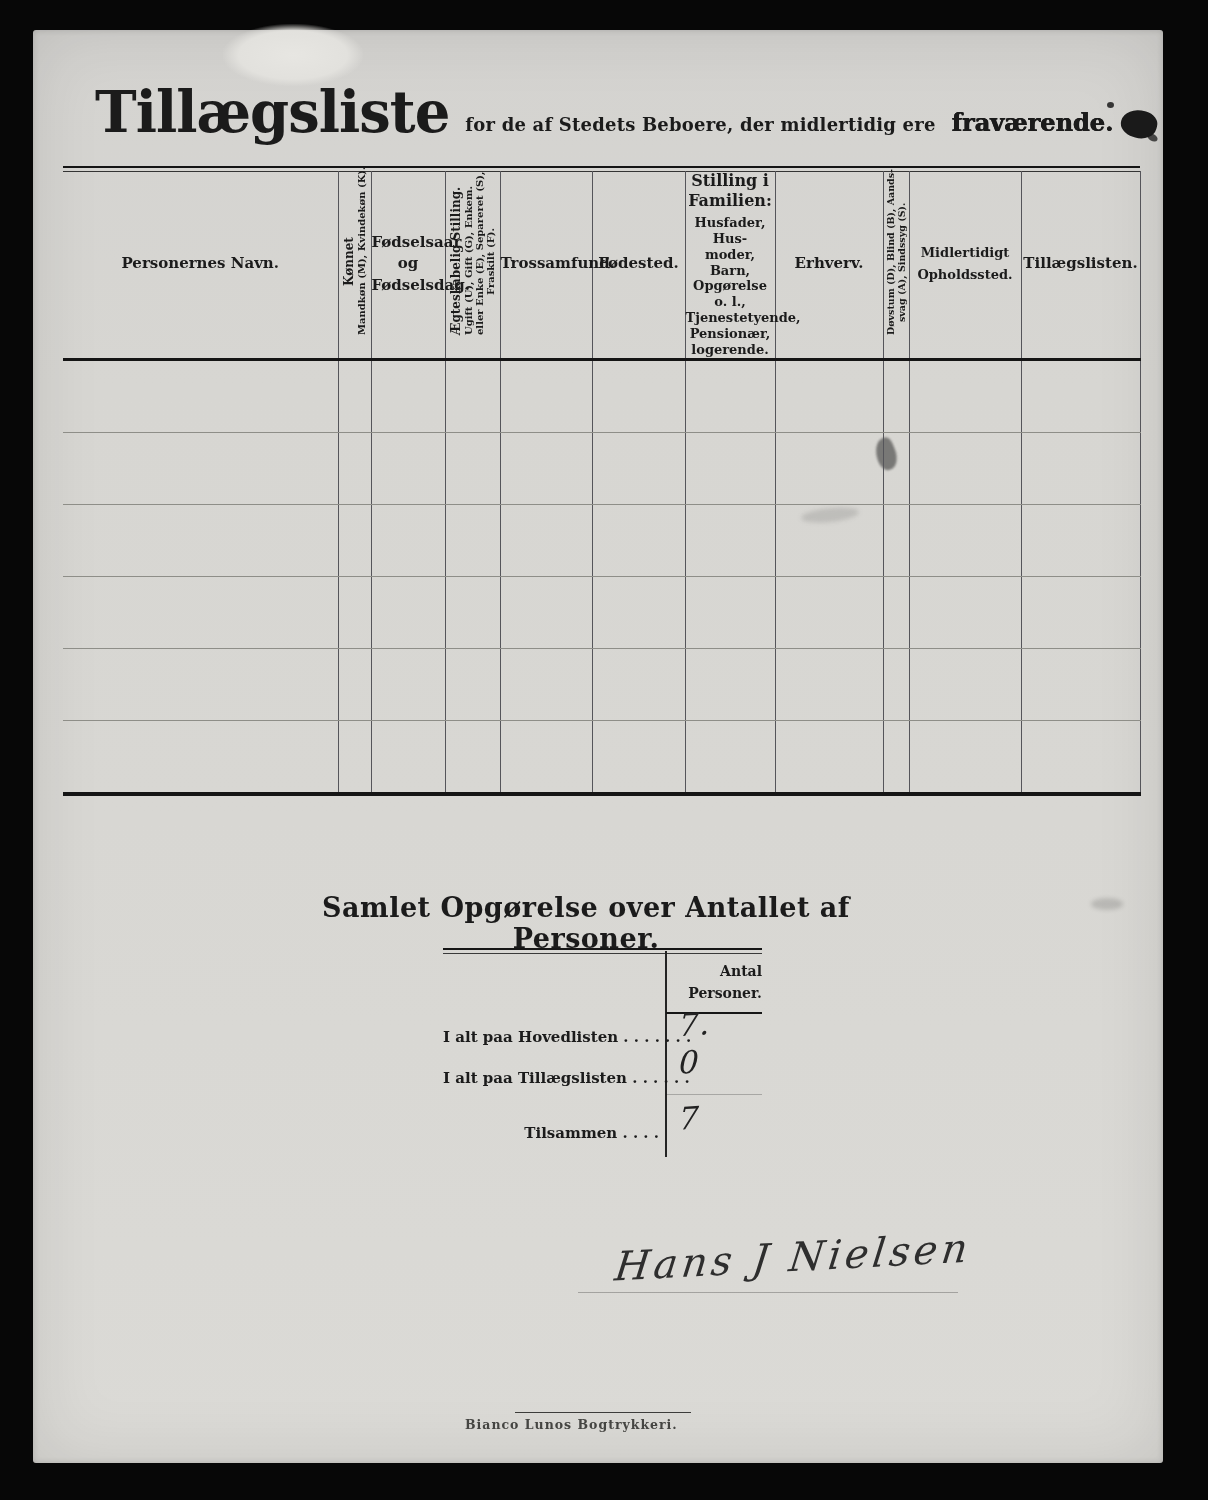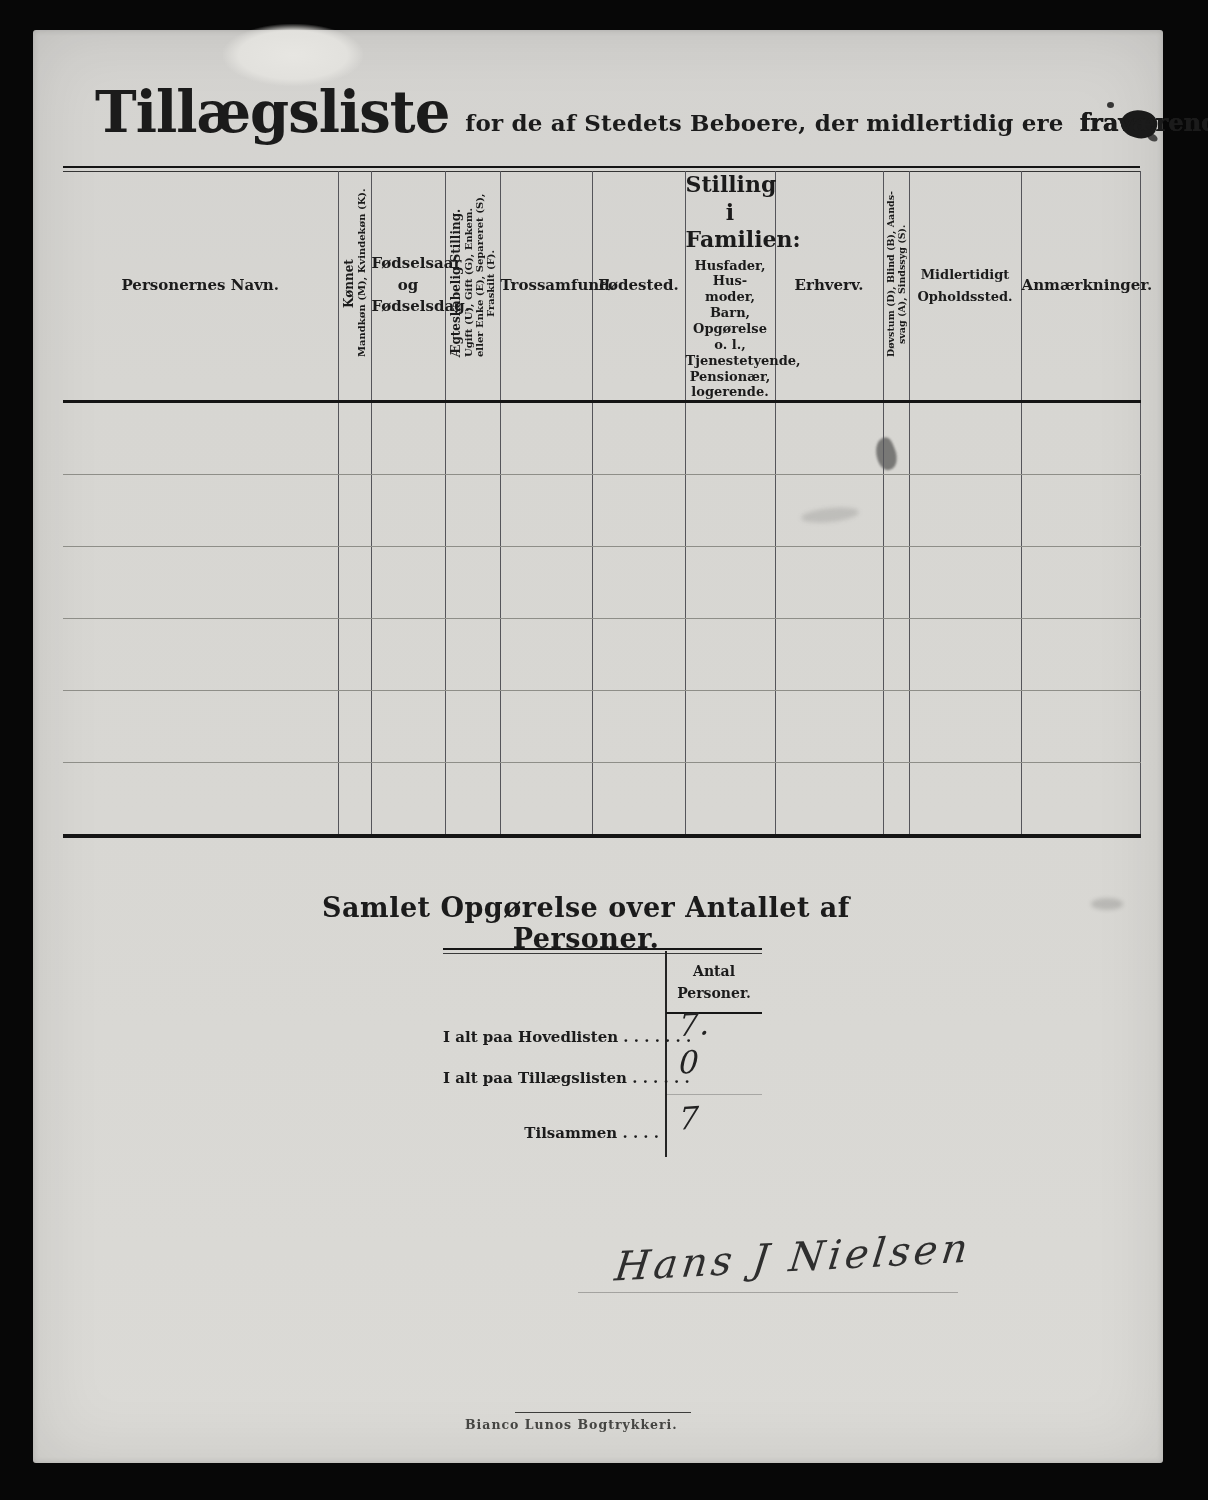--- a/index.html
+++ b/index.html
@@ -11,59 +11,59 @@
   }
   .page{
     position:absolute;left:33px;top:30px;width:1130px;height:1433px;
     background:linear-gradient(180deg,#d4d3d0 0%,#d7d6d2 25%,#d8d7d3 55%,#dbdad6 100%);
     box-shadow:inset 0 0 70px rgba(0,0,0,0.10), inset 0 0 6px rgba(0,0,0,0.15);
     border-radius:3px;
   }
   
   .title-row{position:absolute;left:62px;top:48px;width:1066px;display:flex;align-items:baseline;gap:16px;white-space:nowrap;}
   .title-main{font-size:56px;font-weight:bold;letter-spacing:-1px;transform:scaleY(1.05);}
-  .title-sub{font-size:23px;font-weight:bold;letter-spacing:0.2px;}
+  .title-sub{font-size:18px;font-weight:bold;letter-spacing:0.2px;}
   .title-heavy{font-size:24px;font-weight:bold;text-shadow:0.6px 0 0 currentColor,0 0.4px 0 currentColor;}
   .top-rule{position:absolute;left:30px;top:136px;width:1077px;height:3px;
     border-top:2px solid #141414;border-bottom:1px solid #343434;}
   
   table.census{
     position:absolute;left:30px;top:141px;width:1077px;
     border-collapse:collapse;table-layout:fixed;
     border-bottom:4px solid #151515;
   }
   table.census th, table.census td{padding:0;margin:0;}
   table.census th{
     height:150px;vertical-align:middle;text-align:center;
     border-bottom:3px solid #141414;font-weight:bold;
   }
   table.census th + th, table.census td + td{border-left:1px solid #55555a;}
   table.census th:last-child, table.census td:last-child{border-right:1px solid #55555a;}
   table.census td{height:71px;}
   table.census tbody tr:not(:last-child) td{border-bottom:1px solid #8e8e88;}
   .h-lg{font-size:15px;line-height:1.45;}
   .h-xl{font-size:13px;line-height:1.7;}
-  .stilling-title{font-size:22px;line-height:1.25;margin-bottom:4px;}
+  .stilling-title{font-size:16px;line-height:1.25;margin-bottom:4px;}
   .stilling-sub{font-size:13px;line-height:1.22;font-weight:bold;}
   .vert{
     writing-mode:vertical-rl;transform:rotate(180deg);
     height:146px;display:inline-block;white-space:nowrap;
   }
   .vert div{text-align:center;}
   .v-title{font-size:12px;font-weight:bold;}
   .v-sub{font-size:10px;font-weight:bold;}
   .v-tiny{font-size:9.5px;font-weight:bold;}
   
   .summary-title{position:absolute;left:263px;top:862px;width:580px;text-align:center;
     font-size:27px;font-weight:bold;letter-spacing:0.5px;}
   .sumbox{position:absolute;left:410px;top:918px;width:352px;height:250px;}
   .sum-toprule{position:absolute;left:0;top:0;width:319px;height:3px;
     border-top:2px solid #161616;border-bottom:1px solid #3a3a3a;}
   .sum-vline{position:absolute;left:222px;top:3px;width:2px;height:206px;background:#242424;}
-  .sum-colhead{position:absolute;left:223px;top:12px;width:96px;text-align:center;
+  .sum-colhead{position:absolute;left:223px;top:12px;width:96px;text-align:right;
     font-size:14px;font-weight:bold;line-height:1.6;}
   .sum-headline{position:absolute;left:223px;top:64px;width:96px;border-top:2px solid #161616;}
   .sum-faintline{position:absolute;left:223px;top:146px;width:96px;border-top:1px solid rgba(20,20,20,0.25);}
   .sum-label{position:absolute;left:0;width:216px;text-align:right;font-size:15px;font-weight:bold;white-space:nowrap;}
   .sum-label.r1{top:80px;} .sum-label.r2{top:121px;} .sum-label.r3{top:176px;}
   .hand{font-style:italic;color:#222;font-size:31px;
     transform:rotate(-4deg) skewX(-6deg);letter-spacing:1px;}
   .sum-val{position:absolute;left:236px;}
   .sum-val.r1{top:58px;} .sum-val.r2{top:96px;} .sum-val.r3{top:152px;}
   
@@ -176,21 +176,21 @@
           <div class="vert">
             <div class="v-tiny">Døvstum (D), Blind (B), Aands-</div>
             <div class="v-tiny">svag (A), Sindssyg (S).</div>
           </div>
         </th>
         <th>
           <div class="h-xl">Midlertidigt</div>
           <div class="h-xl">Opholdssted.</div>
         </th>
         <th>
-          <span class="h-lg">Anmærkninger.</span>
+          <span class="h-lg">Tillægslisten.</span>
         </th>
       </tr>
     </thead>
     <tbody>
       <tr>
           <td></td>
           <td></td>
           <td></td>
           <td></td>
           <td></td>

